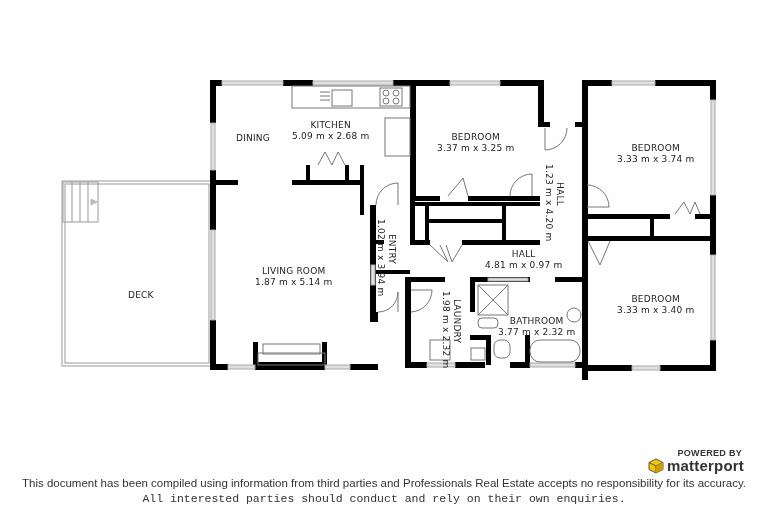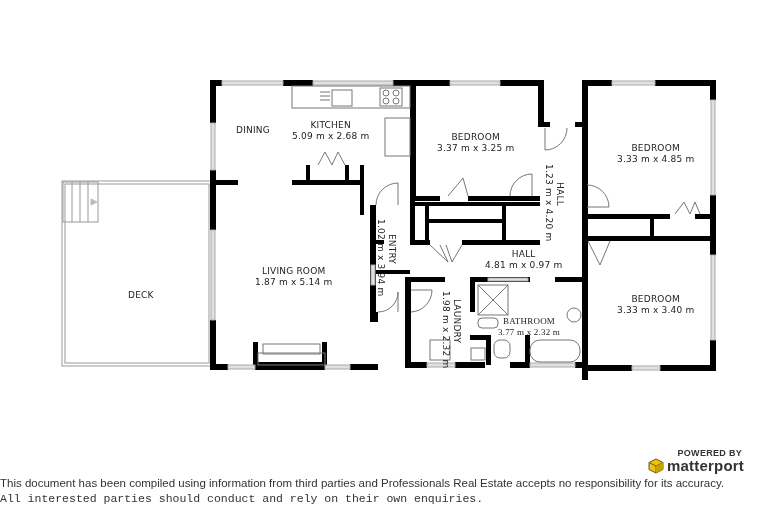--- a/index.html
+++ b/index.html
@@ -2,21 +2,21 @@
 <html><head>
 <meta charset="utf-8">
 <style>
   html, body { margin:0; padding:0; background:#ffffff; }
   body { width:768px; height:512px; position:relative; overflow:hidden; font-family:"DejaVu Sans", sans-serif; }
   #plan { position:absolute; left:0; top:0; width:768px; height:440px; }
   .lbl { position:absolute; text-align:center; color:#222; font-size:9px; line-height:11px; white-space:nowrap; letter-spacing:0.2px; }
   .lbl .name { display:block; }
   .lbl .dims { display:block; }
   .vert { transform:rotate(90deg); transform-origin:center center; }
-  .footer { position:absolute; left:0; width:768px; text-align:left; font-family:"Liberation Sans", sans-serif; font-size:11.5px; color:#333; }
+  .footer { position:absolute; left:0; width:768px; text-align:center; font-family:"Liberation Sans", sans-serif; font-size:11.5px; color:#333; }
   .powered { position:absolute; right:26px; top:448px; font-family:"Liberation Sans", sans-serif; font-weight:bold; font-size:9px; color:#333; text-align:right; letter-spacing:0.3px;margin-left:16px; }
   .brand { position:absolute; right:24px; top:457px; display:flex; align-items:center; gap:3px; }
   .brand-name { font-family:"Liberation Sans", sans-serif; font-weight:bold; font-size:15px; color:#333; letter-spacing:0.2px; }
 </style>
 </head>
 <body>
 
 <svg id="plan" viewBox="0 0 768 440" xmlns="http://www.w3.org/2000/svg">
 
   <g fill="none" stroke="#999" stroke-width="1">
@@ -157,34 +157,34 @@
     <path d="M587,185 A22,22 0 0,1 609,207 L587,207"></path>
     <path d="M430,245 L448,262 L440,245"></path>
     <path d="M462,245 L452,262 L446,245"></path>
     <path d="M588,241 L600,265 L610,241"></path>
     <path d="M318,165 L325,152 L332,165 M332,165 L338,152 L345,165"></path>
     <path d="M675,214 L684,202 L690,214 M690,214 L695,202 L700,214"></path>
     <path d="M448,196 L463,178 L468,196"></path>
   </g>
 </svg>
 
-<div class="lbl" style="left:236px;top:125px;">
+<div class="lbl" style="left:236px;top:133px;">
   <span class="name">DINING</span>
 </div>
 <div class="lbl" style="left:292px;top:120px;">
   <span class="name">KITCHEN</span>
   <span class="dims">5.09 m x 2.68 m</span>
 </div>
 <div class="lbl" style="left:437px;top:132px;">
   <span class="name">BEDROOM</span>
   <span class="dims">3.37 m x 3.25 m</span>
 </div>
 <div class="lbl" style="left:617px;top:143px;">
   <span class="name">BEDROOM</span>
-  <span class="dims">3.33 m x 4.85 m</span>
+  <span class="dims">3.33 m x 3.74 m</span>
 </div>
 <div class="lbl vert" style="left:524px;top:183px;width:60px;">
   <span class="name">HALL</span>
   <span class="dims">1.23 m x 4.20 m</span>
 </div>
 <div class="lbl vert" style="left:356px;top:238px;width:60px;">
   <span class="name">ENTRY</span>
   <span class="dims">1.02 m x 3.94 m</span>
 </div>
 <div class="lbl" style="left:485px;top:249px;">
@@ -195,21 +195,21 @@
   <span class="name">DECK</span>
 </div>
 <div class="lbl" style="left:255px;top:266px;">
   <span class="name">LIVING ROOM</span>
   <span class="dims">1.87 m x 5.14 m</span>
 </div>
 <div class="lbl vert" style="left:421px;top:310px;width:60px;">
   <span class="name">LAUNDRY</span>
   <span class="dims">1.98 m x 2.32 m</span>
 </div>
-<div class="lbl" style="left:498px;top:316px;font-family:Liberation Serif, serif;">
+<div class="lbl" style="left:498px;top:316px;">
   <span class="name">BATHROOM</span>
   <span class="dims">3.77 m x 2.32 m</span>
 </div>
 <div class="lbl" style="left:617px;top:294px;">
   <span class="name">BEDROOM</span>
   <span class="dims">3.33 m x 3.40 m</span>
 </div>
 
 <div class="powered">POWERED BY</div>
 <div class="brand">

